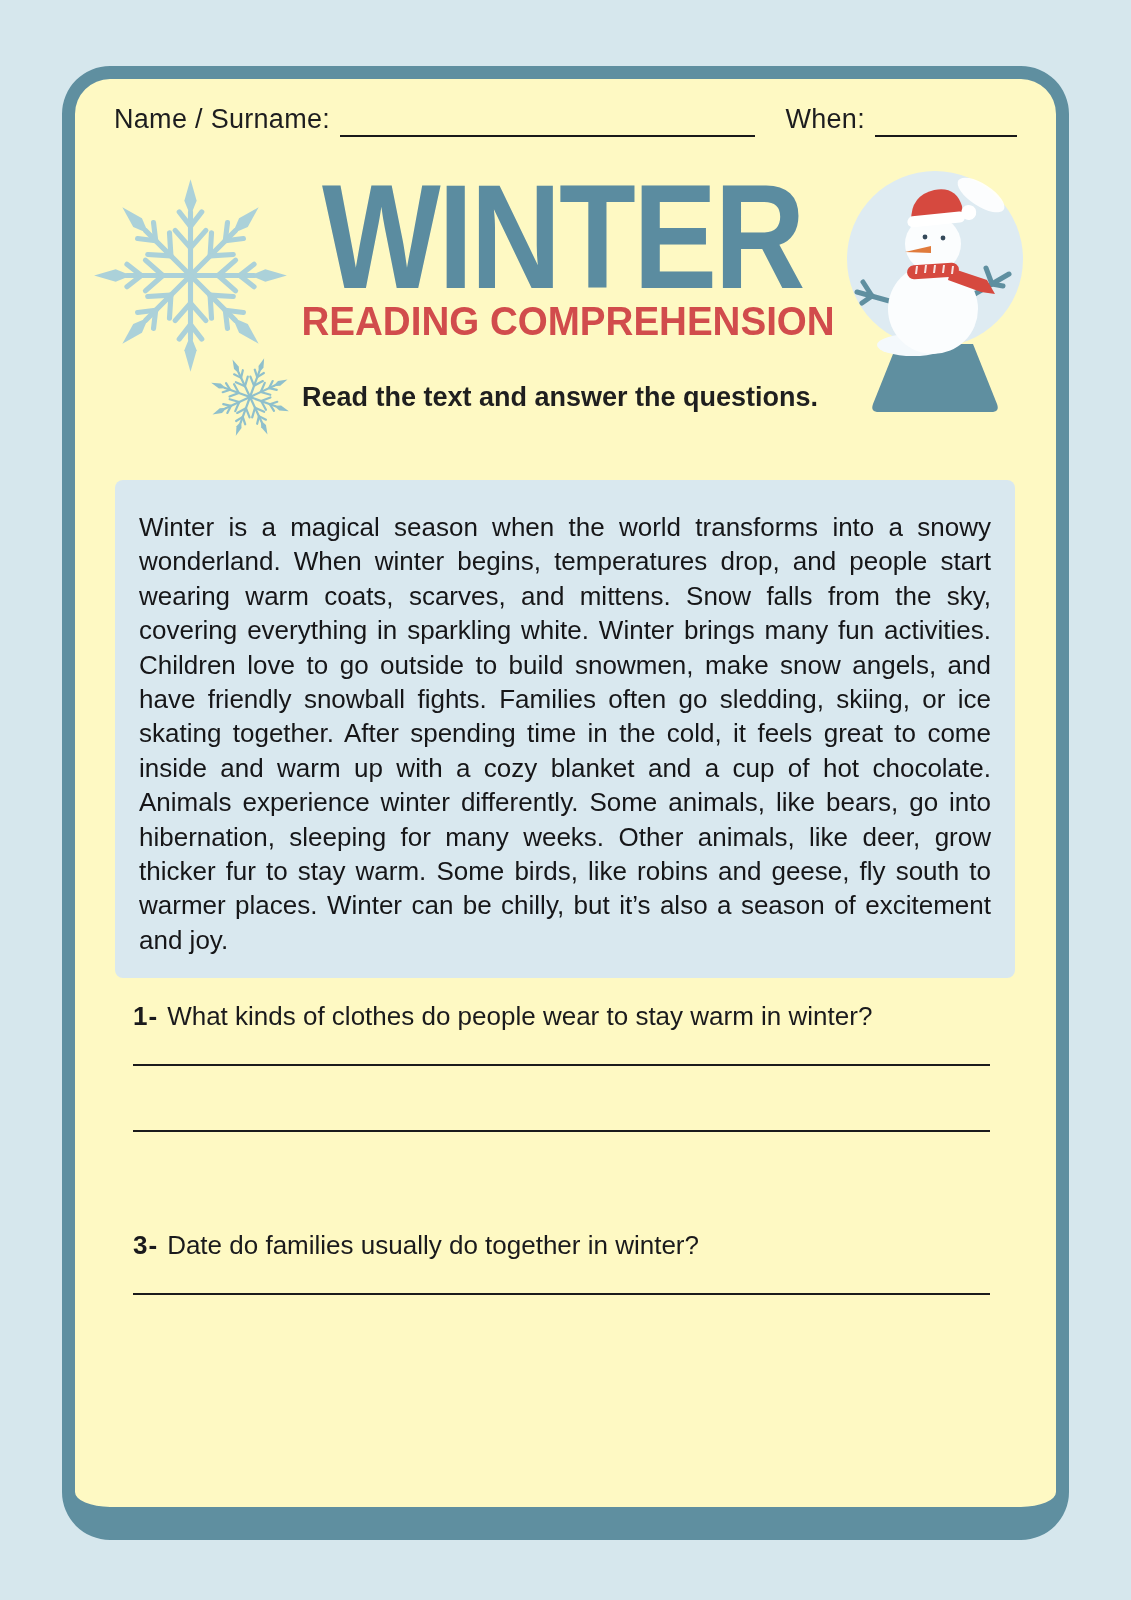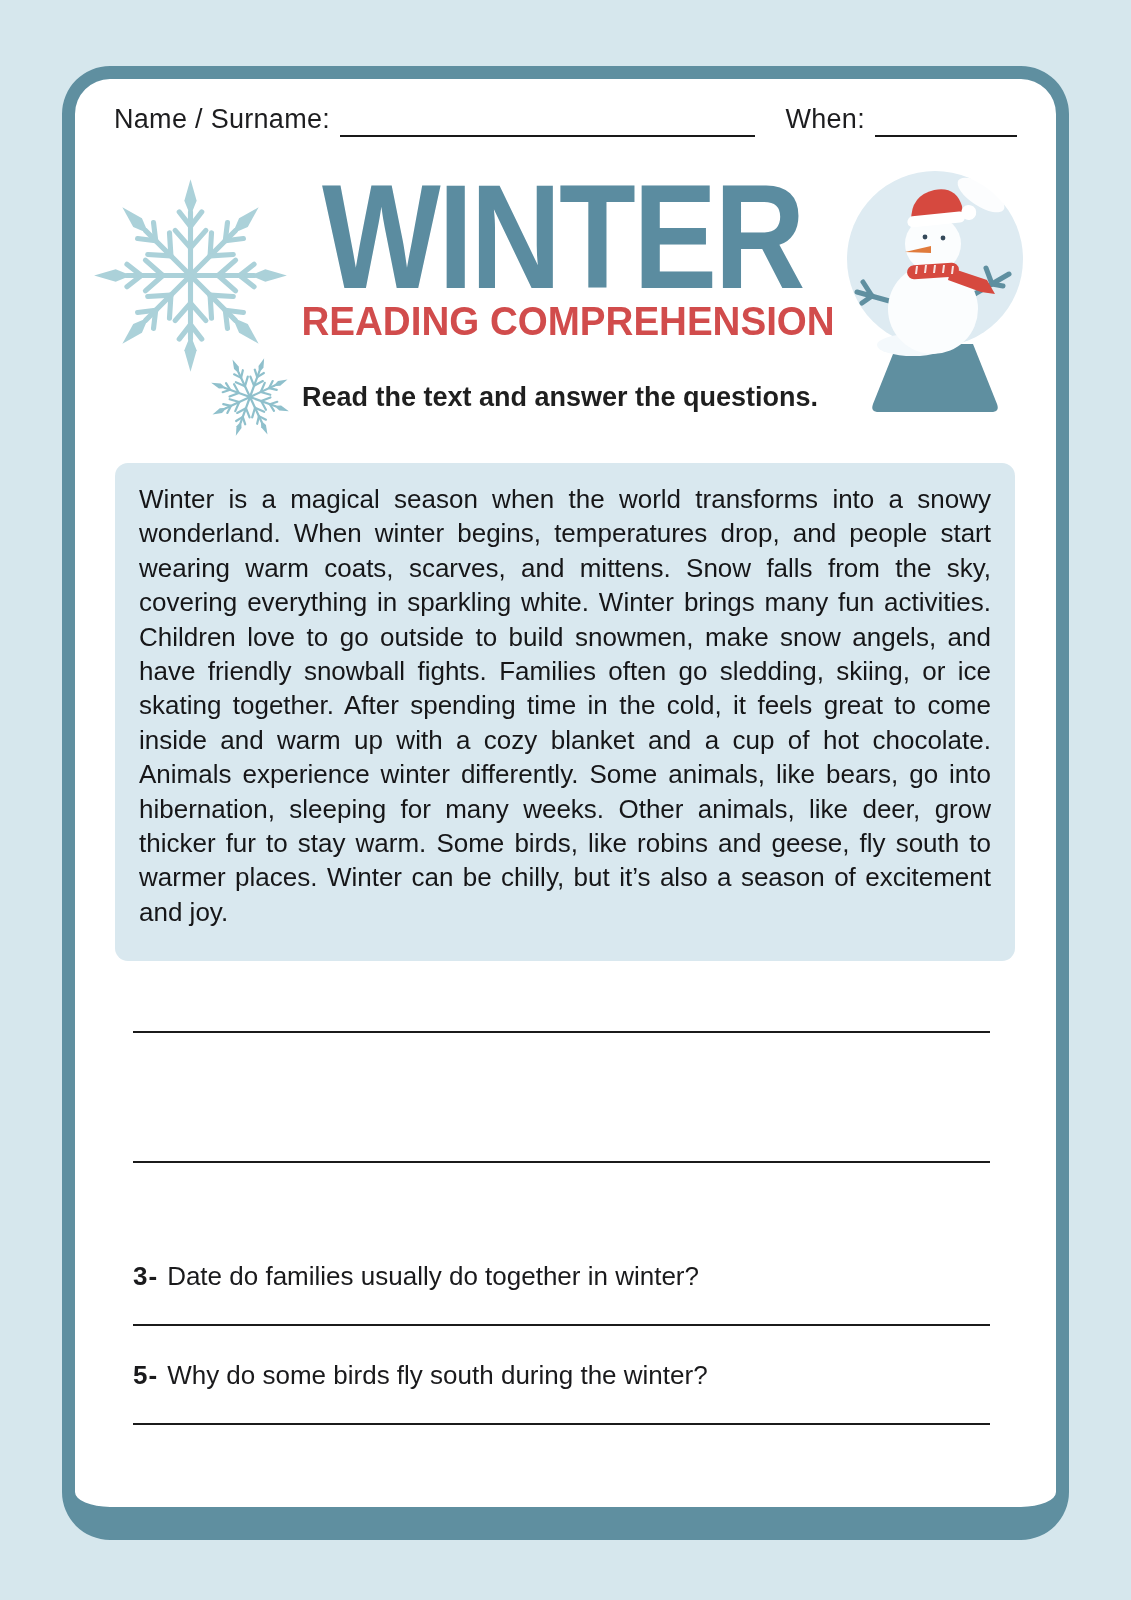--- a/index.html
+++ b/index.html
@@ -1,19 +1,19 @@
 <!DOCTYPE html>
 <html><head>
 <meta charset="utf-8">
 <style>
   html,body{margin:0;padding:0;background:#d6e7ed;}
   .page{position:relative;width:1131px;height:1600px;background:#d6e7ed;overflow:hidden;
         font-family:"Liberation Sans","DejaVu Sans",sans-serif;color:#1d1d1f;}
   .card{position:absolute;left:62px;top:66px;width:981px;height:1428px;
-        background:#ffffff;border:13px solid #5f8fa0;border-bottom-width:33px;
+        background:#fef9c3;border:13px solid #5f8fa0;border-bottom-width:33px;
         border-radius:48px;}
   
   .header-row{position:absolute;left:39px;top:22px;width:903px;display:flex;align-items:flex-end;
               font-size:27px;letter-spacing:.3px;}
   .hdr-label{white-space:nowrap;padding-bottom:2px;}
   .write-line{border-bottom:2.5px solid #191919;height:34px;}
   .line-name{flex:1;margin:0 30px 0 10px;}
   .line-date{width:142px;margin-left:10px;}
   
   .big-flake{position:absolute;left:13px;top:89px;width:205px;height:215px;color:#abd1d9;}
@@ -21,23 +21,23 @@
   .title-main{position:absolute;left:205px;top:84px;width:560px;text-align:center;
               font-size:148px;line-height:1.0;font-weight:bold;color:#5b8ca0;
               transform:scaleX(.85);transform-origin:center top;letter-spacing:-3px;white-space:nowrap;}
   .title-sub{position:absolute;left:210px;top:219px;width:550px;text-align:center;
              font-size:41px;font-weight:bold;color:#d14c4c;transform:scaleX(.94);
              transform-origin:center top;white-space:nowrap;}
   .instruction{position:absolute;left:210px;top:303px;width:550px;text-align:center;
                font-size:27px;color:#1f1f1f;white-space:nowrap;font-weight:bold;}
   .snow-globe{position:absolute;left:770px;top:83px;width:180px;height:262px;}
   
-  .passage-box{position:absolute;left:40px;top:384px;width:900px;height:498px;
-               background:#d9e8ef;border-radius:13px;box-sizing:border-box;
-               padding:19px 24px;}
+  .passage-box{position:absolute;left:40px;top:401px;width:900px;height:498px;
+               background:#d9e8ef;border-radius:8px;box-sizing:border-box;
+               padding:30px 24px;}
   .passage-text{margin:0;font-size:26px;line-height:34.4px;text-align:justify;color:#161618;}
   
   .questions{position:absolute;left:58px;top:921px;width:857px;}
   .qblock{height:99px;}
   .qtext{margin:0;font-size:26px;line-height:33px;color:#1a1a1c;}
   .qnum{font-weight:bold;margin-right:9px;letter-spacing:1px;}
   .answer-line{margin-top:31px;border-top:2.5px solid #1b1b1b;height:0;}
 </style>
 </head>
 <body>
@@ -130,33 +130,30 @@
       </g>
     </svg>
 
     <div class="passage-box">
       <p class="passage-text">Winter is a magical season when the world transforms into a snowy wonderland. When winter begins, temperatures drop, and people start wearing warm coats, scarves, and mittens. Snow falls from the sky, covering everything in sparkling white. Winter brings many fun activities. Children love to go outside to build snowmen, make snow angels, and have friendly snowball fights. Families often go sledding, skiing, or ice skating together. After spending time in the cold, it feels great to come inside and warm up with a cozy blanket and a cup of hot chocolate. Animals experience winter differently. Some animals, like bears, go into hibernation, sleeping for many weeks. Other animals, like deer, grow thicker fur to stay warm. Some birds, like robins and geese, fly south to warmer places. Winter can be chilly, but it’s also a season of excitement and joy.</p>
     </div>
 
     <div class="questions">
 
       <div class="qblock">
+        <p class="qtext"><span class="qnum">1-</span><span>What kinds of clothes do people wear to stay warm in winter?</span></p>
         <div class="answer-line"></div>
       </div>
 
       <div class="qblock">
         <div class="answer-line"></div>
       </div>
 
       <div class="qblock">
         <p class="qtext"><span class="qnum">3-</span><span>Date do families usually do together in winter?</span></p>
         <div class="answer-line"></div>
       </div>
 
 
-      <div class="qblock">
-        <p class="qtext"><span class="qnum">5-</span><span>Why do some birds fly south during the winter?</span></p>
-        <div class="answer-line"></div>
-      </div>
 
     </div>
   </div>
 </div>
 
 </body></html>

